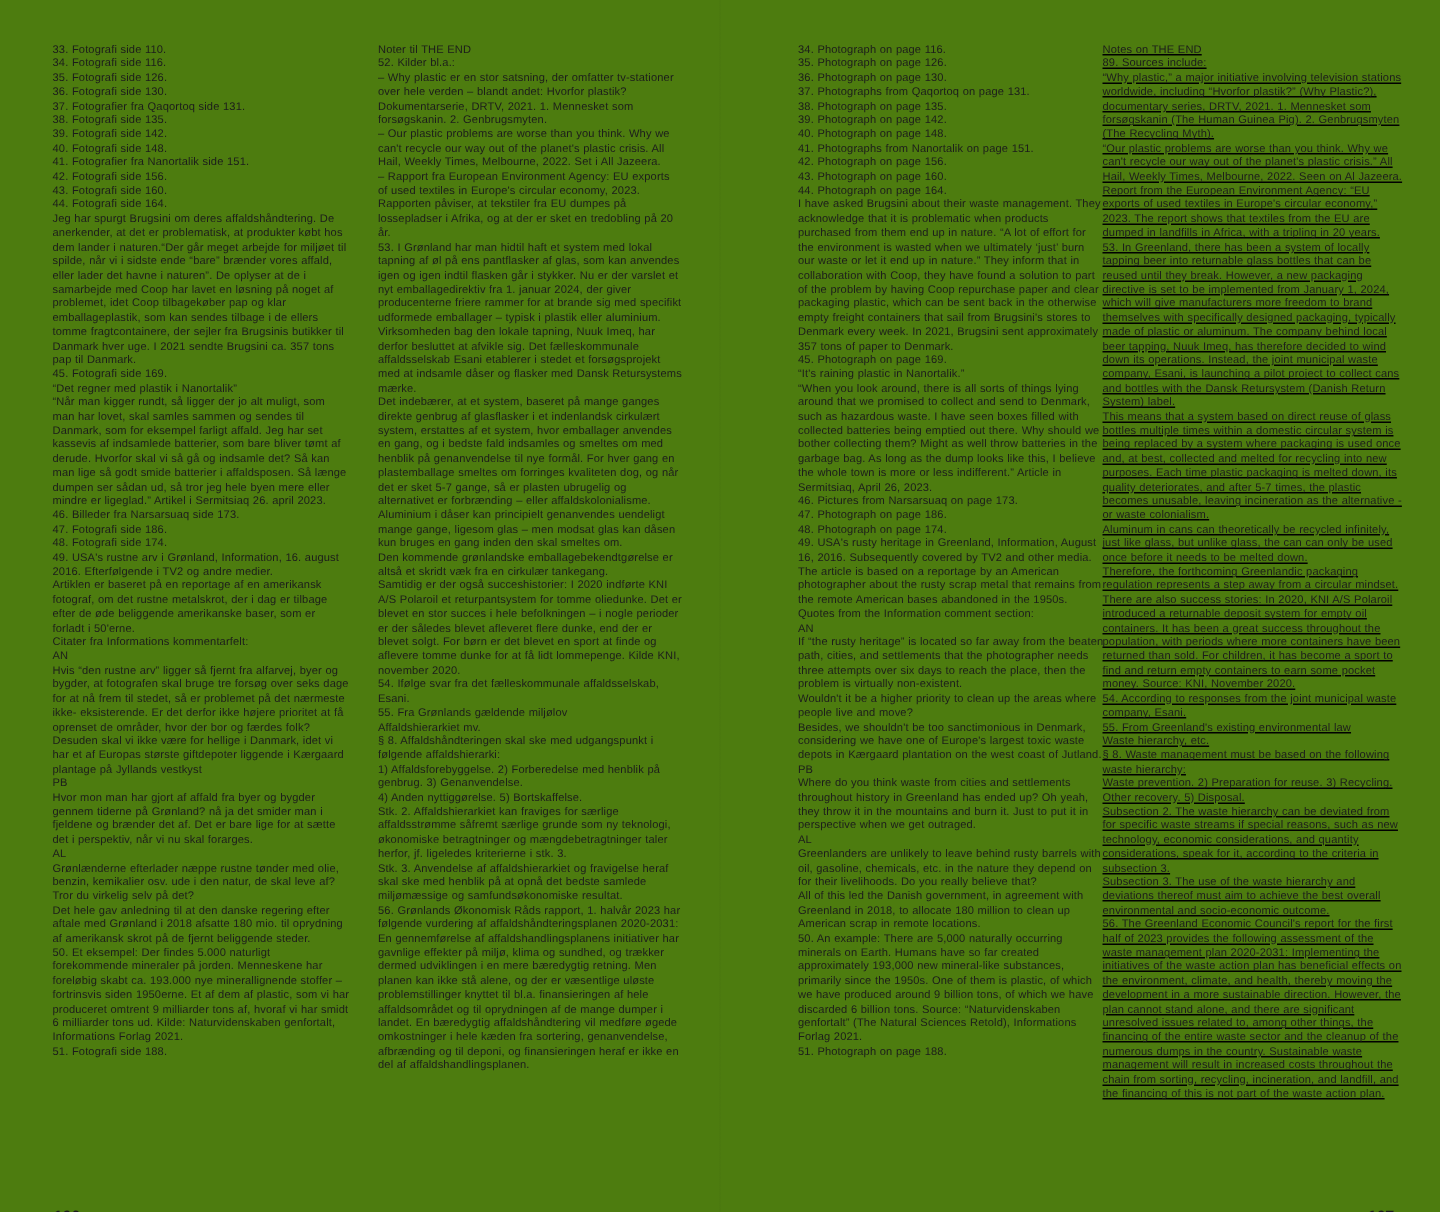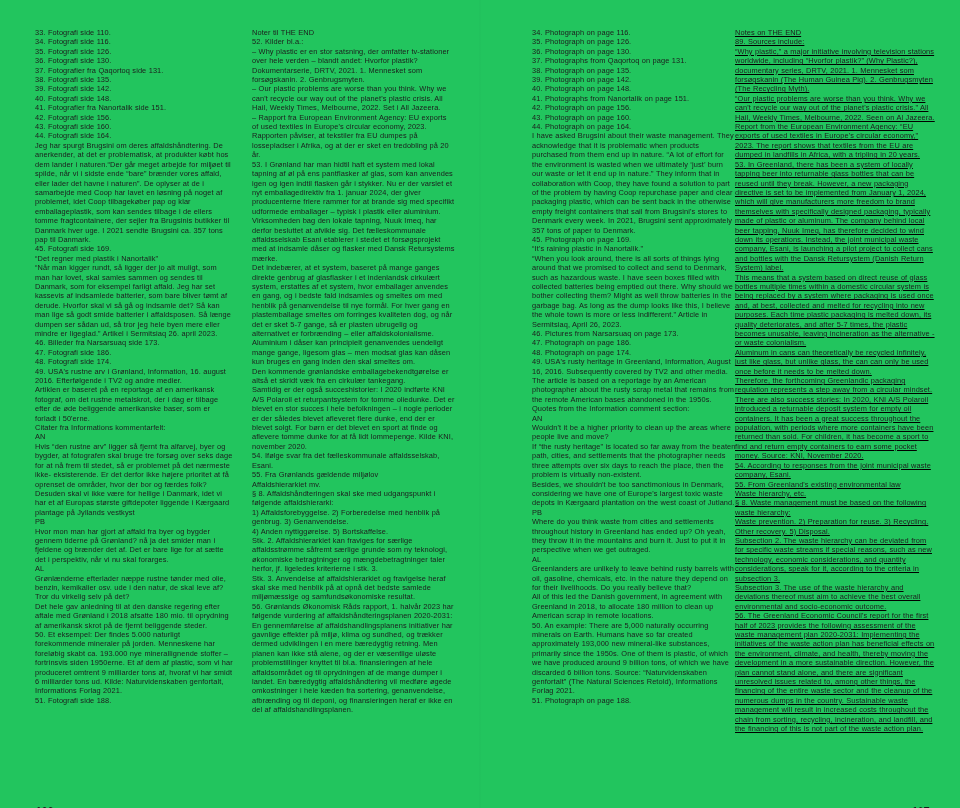--- a/index.html
+++ b/index.html
@@ -4,21 +4,21 @@
 <style>
   html, body { margin: 0; padding: 0; }
   body {
     width: 960px; height: 808px;
     background: #f2f2f0;
     font-family: "Liberation Sans", sans-serif;
     position: relative; overflow: hidden;
   }
   .spread {
     position: absolute; inset: 0;
-    background: #22c55e;
+    background: #4d7c0f;
   }
   .fold {
     position: absolute; top: 0; bottom: 0; left: 479px; width: 2px;
     background: linear-gradient(to right, rgba(0,0,0,0.00), rgba(0,0,0,0.03), rgba(0,0,0,0.00));
   }
   .col { position: absolute; top: 28px; }
   #col1 { left: 35px;  width: 198px; }
   #col2 { left: 252px; width: 203px; }
   #col3 { left: 532px; width: 204px; }
   #col4 { left: 735px; width: 202px; text-decoration: underline; }
@@ -120,22 +120,22 @@
       <p class="note">45. Photograph on page 169.</p>
       <p class="note">“It's raining plastic in Nanortalik.”</p>
       <p class="note">“When you look around, there is all sorts of things lying around that we promised to collect and send to Denmark, such as hazardous waste. I have seen boxes filled with collected batteries being emptied out there. Why should we bother collecting them? Might as well throw batteries in the garbage bag. As long as the dump looks like this, I believe the whole town is more or less indifferent.” Article in Sermitsiaq, April 26, 2023.</p>
       <p class="note">46. Pictures from Narsarsuaq on page 173.</p>
       <p class="note">47. Photograph on page 186.</p>
       <p class="note">48. Photograph on page 174.</p>
       <p class="note">49. USA's rusty heritage in Greenland, Information, August 16, 2016. Subsequently covered by TV2 and other media.</p>
       <p class="note">The article is based on a reportage by an American photographer about the rusty scrap metal that remains from the remote American bases abandoned in the 1950s.</p>
       <p class="note">Quotes from the Information comment section:</p>
       <p class="note">AN</p>
+      <p class="note">If “the rusty heritage” is located so far away from the beaten path, cities, and settlements that the photographer needs three attempts over six days to reach the place, then the problem is virtually non-existent.</p>
       <p class="note">Wouldn't it be a higher priority to clean up the areas where people live and move?</p>
-      <p class="note">If “the rusty heritage” is located so far away from the beaten path, cities, and settlements that the photographer needs three attempts over six days to reach the place, then the problem is virtually non-existent.</p>
       <p class="note">Besides, we shouldn't be too sanctimonious in Denmark, considering we have one of Europe's largest toxic waste depots in Kærgaard plantation on the west coast of Jutland.</p>
       <p class="note">PB</p>
       <p class="note">Where do you think waste from cities and settlements throughout history in Greenland has ended up? Oh yeah, they throw it in the mountains and burn it. Just to put it in perspective when we get outraged.</p>
       <p class="note">AL</p>
       <p class="note">Greenlanders are unlikely to leave behind rusty barrels with oil, gasoline, chemicals, etc. in the nature they depend on for their livelihoods. Do you really believe that?</p>
       <p class="note">All of this led the Danish government, in agreement with Greenland in 2018, to allocate 180 million to clean up American scrap in remote locations.</p>
       <p class="note">50. An example: There are 5,000 naturally occurring minerals on Earth. Humans have so far created approximately 193,000 new mineral-like substances, primarily since the 1950s. One of them is plastic, of which we have produced around 9 billion tons, of which we have discarded 6 billion tons. Source: “Naturvidenskaben genfortalt” (The Natural Sciences Retold), Informations Forlag 2021.</p>
       <p class="note">51. Photograph on page 188.</p>
     </div>
 

